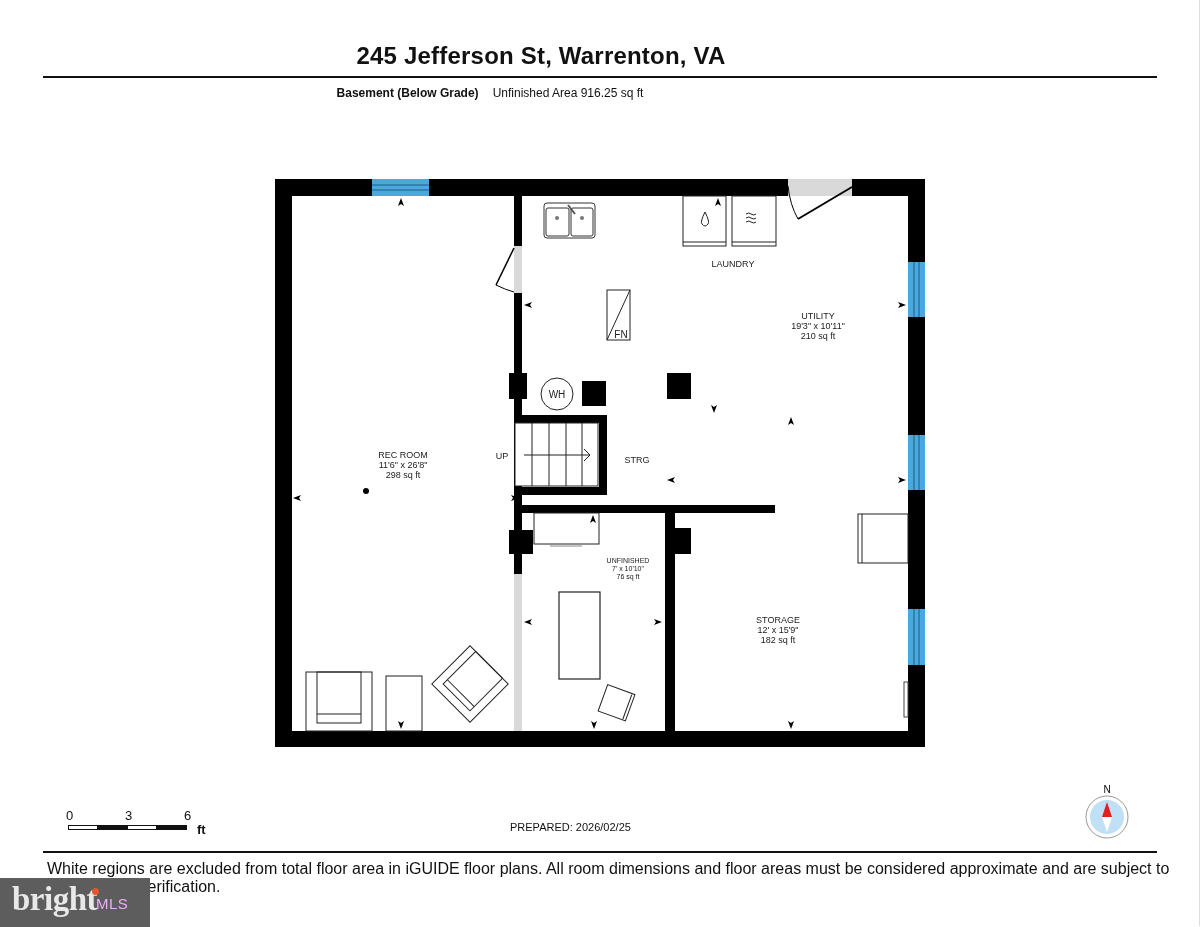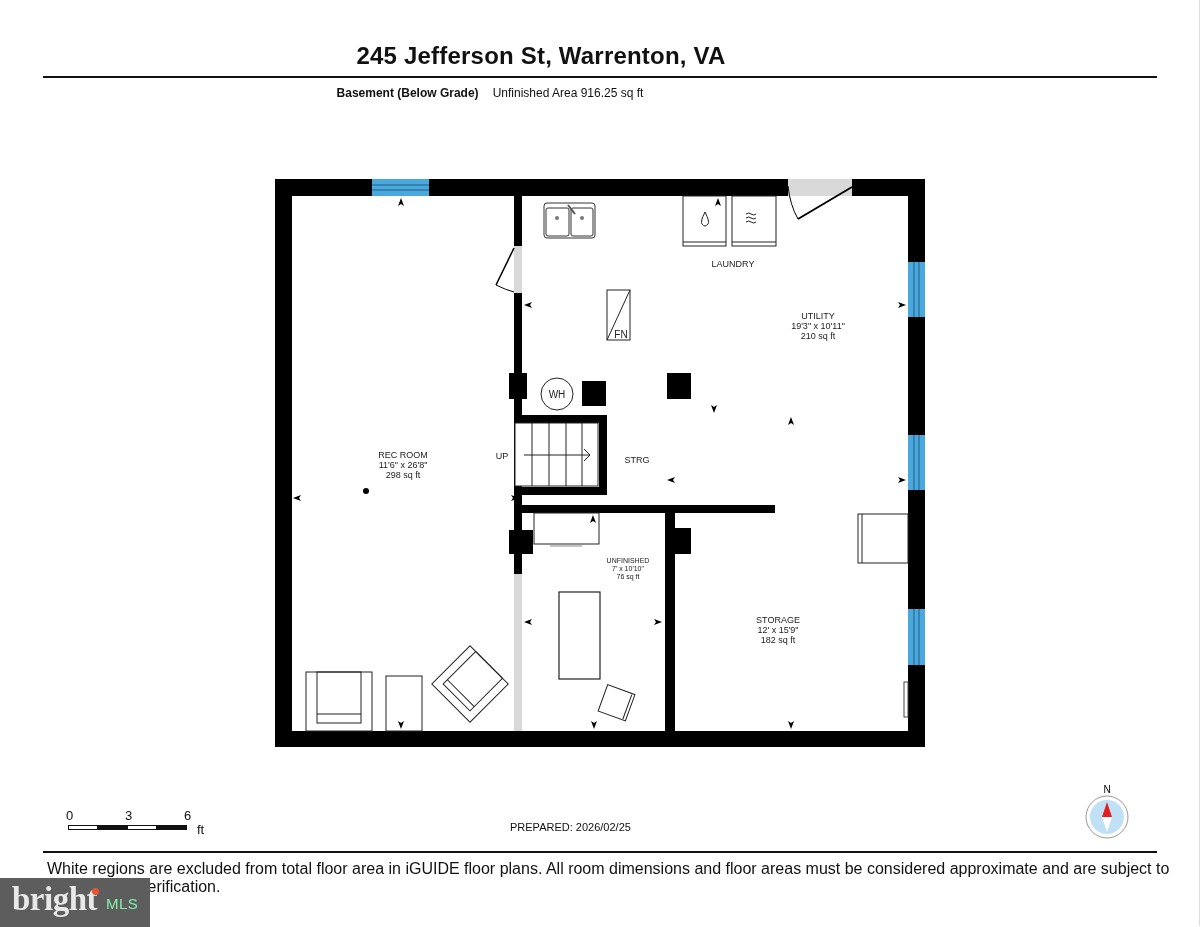--- a/index.html
+++ b/index.html
@@ -7,27 +7,27 @@
   .page-border { position:absolute; left:0; top:0; width:1199px; height:926px; border-right:1px solid #ddd; }
   .title { position:absolute; left:0; width:1082px; top:42px; text-align:center; font-weight:bold; font-size:24px; letter-spacing:0.2px; }
   .rule { position:absolute; left:43px; width:1114px; height:2px; background:#111; }
   .subtitle { position:absolute; left:0; width:980px; top:86px; text-align:center; font-size:12px; }
   .subtitle b { font-weight:bold; margin-right:14px; }
   svg.plan { position:absolute; left:0; top:0; }
   .room-label { font-family:"Liberation Sans", sans-serif; fill:#222; text-anchor:middle; }
   .scale { position:absolute; left:60px; top:808px; width:160px; height:30px; }
   .scale .lbl { position:absolute; top:0; font-size:13px; }
   .scale .bar { position:absolute; top:17px; height:5px; border:1px solid #111; box-sizing:border-box; }
-  .scale .ft { position:absolute; left:137px; top:14px; font-size:13px; }
+  .scale .ft { position:absolute; left:137px; top:14px; font-size:13px;font-weight:bold; }
   .prepared { position:absolute; left:510px; top:821px; font-size:11px; }
   .disclaimer { position:absolute; left:47px; top:860px; font-size:16px; }
   .compass { position:absolute; left:1085px; top:783px; width:46px; height:56px; }
   .brand { position:absolute; left:0; top:878px; width:150px; height:64px; background:#5d5d5d; color:#e8e8e8; }
   .brand .b1 { position:absolute; left:12px; top:3px; font-family:"Liberation Serif", serif; font-size:33px; font-weight:bold; letter-spacing:-0.5px; color:#e8e8e8; }
-  .brand .b2 { position:absolute; left:106px; top:17px; font-size:15px; letter-spacing:0.5px; color:#86efac; }
+  .brand .b2 { position:absolute; left:96px; top:17px; font-size:15px; letter-spacing:0.5px; color:#f0abfc; }
   .brand .dot { position:absolute; left:92px; top:10px; width:7px; height:7px; border-radius:50%; background:#e4572e; }
 </style>
 </head>
 <body>
 
 <div class="page-border"></div>
 
 <div class="title">245 Jefferson St, Warrenton, VA</div>
 <div class="rule" style="top:76px;"></div>
 <div class="subtitle">

